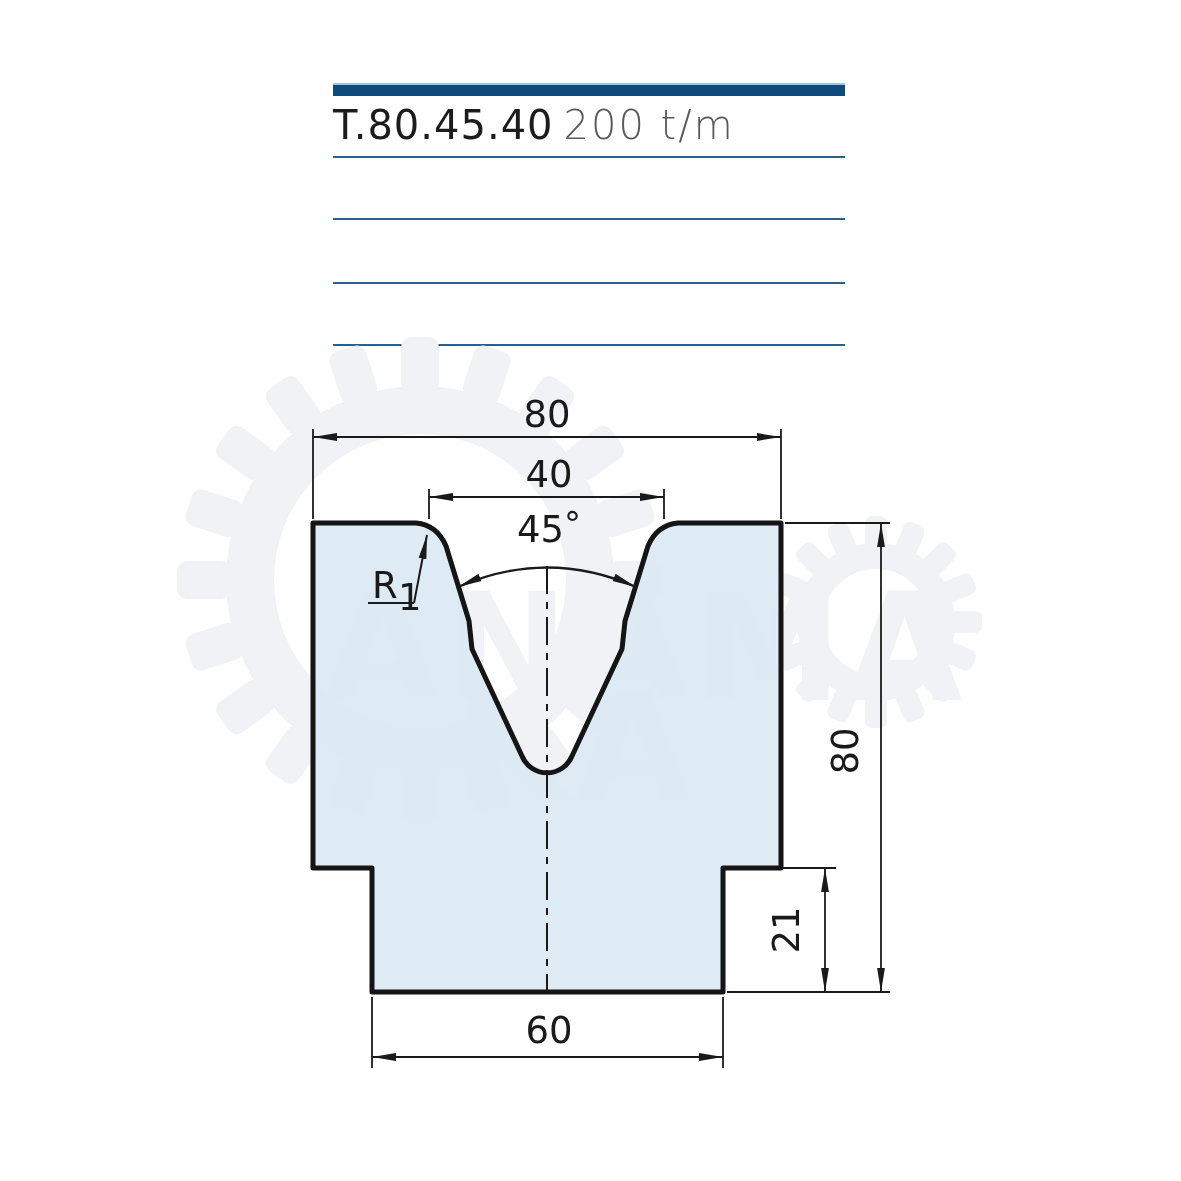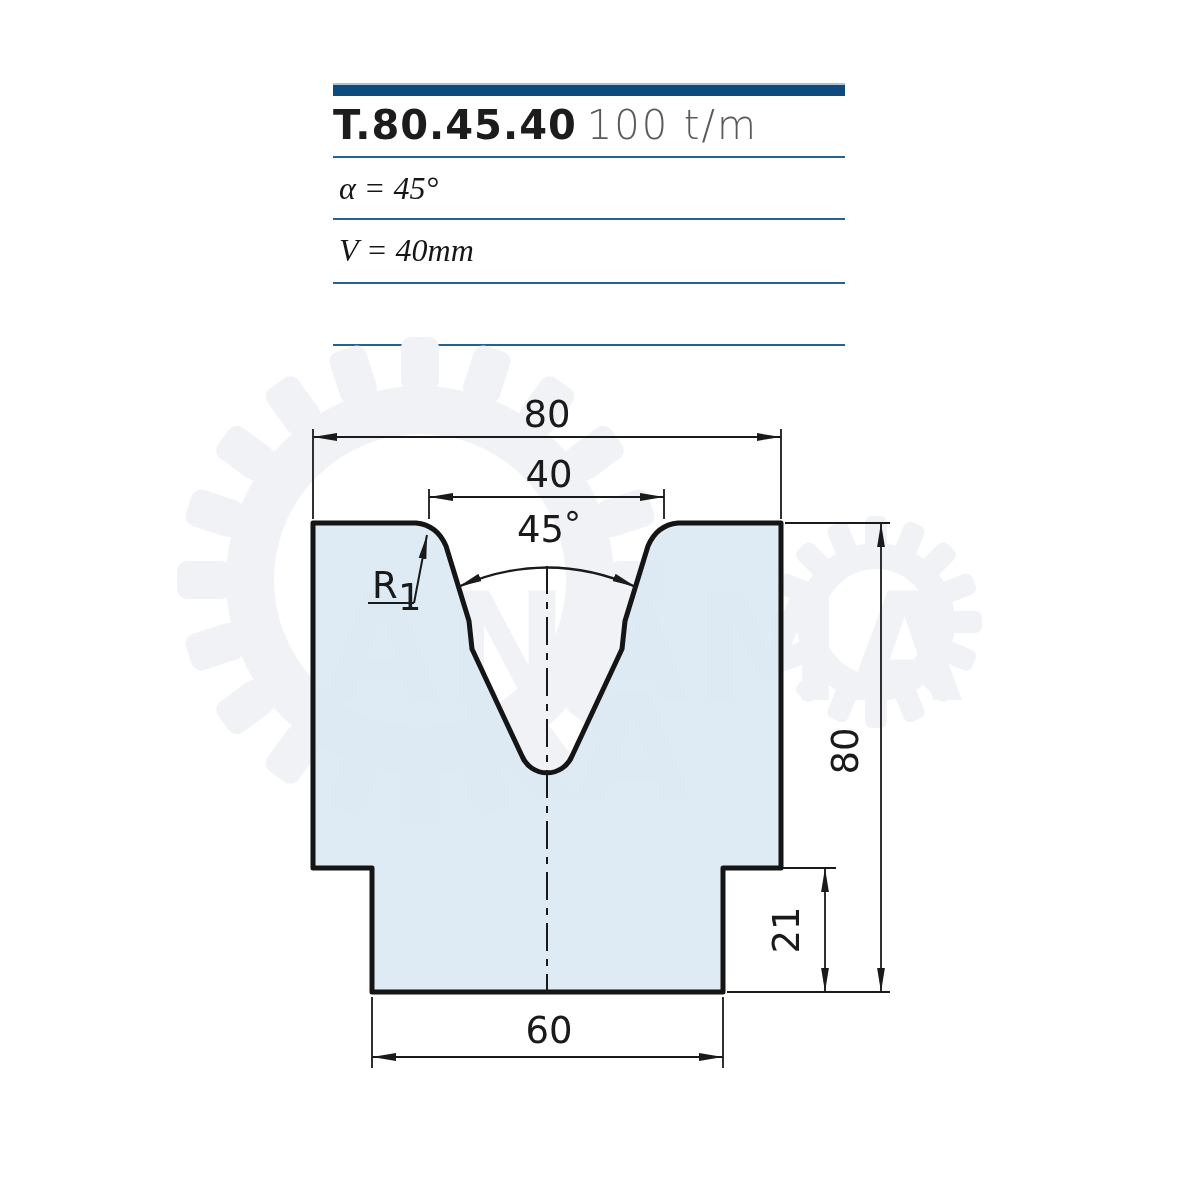--- a/index.html
+++ b/index.html
@@ -2,46 +2,44 @@
 <html><head>
 <meta charset="utf-8">
 <style>
   html,body{margin:0;padding:0;background:#ffffff;}
   #canvas{position:relative;width:1181px;height:1181px;background:#ffffff;overflow:hidden;
           font-family:"DejaVu Sans", sans-serif;}
   
   .accent-bar{position:absolute;left:333px;top:83px;width:512px;height:13px;
               background:#0e4a7c;border-top:2px solid #a9c4d8;box-sizing:border-box;}
   .title-row{position:absolute;left:333px;top:102px;width:512px;white-space:nowrap;}
-  .model{font-size:40px;font-weight:bold;color:#1c1c1c;letter-spacing:1px;}
+  .model{font-size:40px;font-weight:normal;color:#1c1c1c;letter-spacing:1px;}
   .capacity{font-size:40px;font-weight:200;color:#5a5a5a;letter-spacing:2px;margin-left:10px;}
   .sep{position:absolute;left:333px;width:512px;height:0;border-top:2px solid #26618f;}
   .sep.s1{top:156px}.sep.s2{top:218px}.sep.s3{top:282px}.sep.s4{top:344px}
   .spec{position:absolute;left:339px;width:500px;font-family:"Liberation Serif", serif;
         font-style:italic;font-size:32px;color:#161616;}
   .spec.p1{top:170px}.spec.p2{top:232px}.spec.p3{top:296px}
   .spec sub{font-size:20px;}
   
   svg.drawing{position:absolute;left:0;top:0;}
   .dimtxt{font-family:"DejaVu Sans", sans-serif;font-size:37px;fill:#1a1a1a;}
   .wmtxt{font-family:"DejaVu Sans", sans-serif;font-weight:bold;fill:#f0f2f5;}
 </style>
 </head>
 <body>
 
 <div id="canvas">
 
   <div class="accent-bar"></div>
   <div class="title-row">
-    <span class="model">T.80.45.40</span><span class="capacity">100 t/m</span>
+    <span class="model">T.80.45.40</span><span class="capacity">200 t/m</span>
   </div>
   <div class="sep s1"></div>
-  <div class="spec p1">α = 45°</div>
   <div class="sep s2"></div>
-  <div class="spec p2">V = 40mm</div>
   <div class="sep s3"></div>
   <div class="sep s4"></div>
 
   <svg class="drawing" width="1181" height="1181" viewBox="0 0 1181 1181">
     <defs>
       <marker id="arrE" markerUnits="userSpaceOnUse" markerWidth="26" markerHeight="9" refX="24" refY="4.5" orient="auto">
         <path d="M24,4.5 L0,0.6 L0,8.4 z" fill="#1a1a1a"></path>
       </marker>
       <marker id="arrS" markerUnits="userSpaceOnUse" markerWidth="26" markerHeight="9" refX="24" refY="4.5" orient="auto-start-reverse">
         <path d="M24,4.5 L0,0.6 L0,8.4 z" fill="#1a1a1a"></path>

